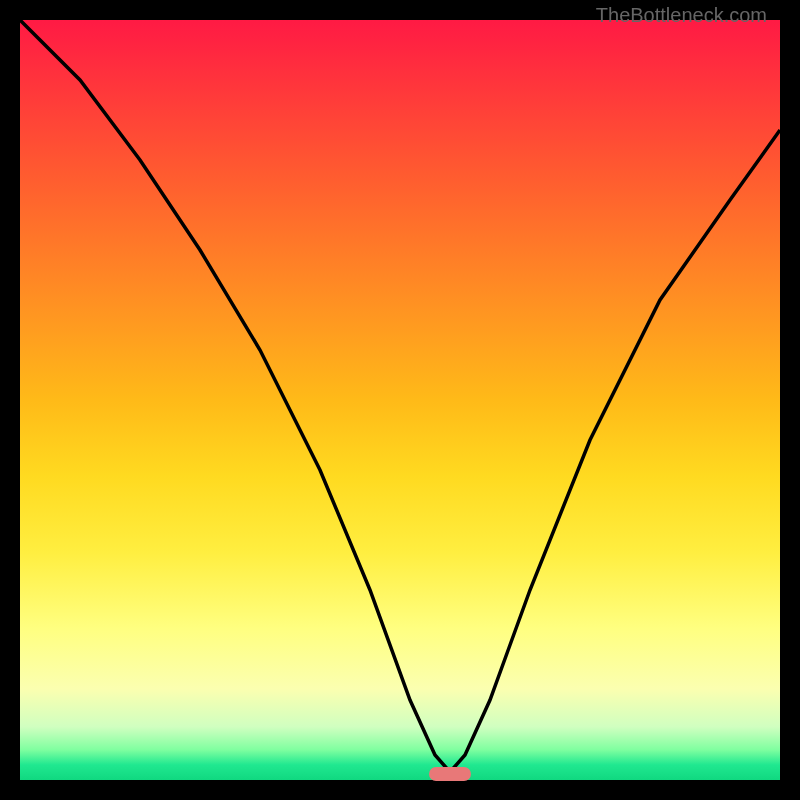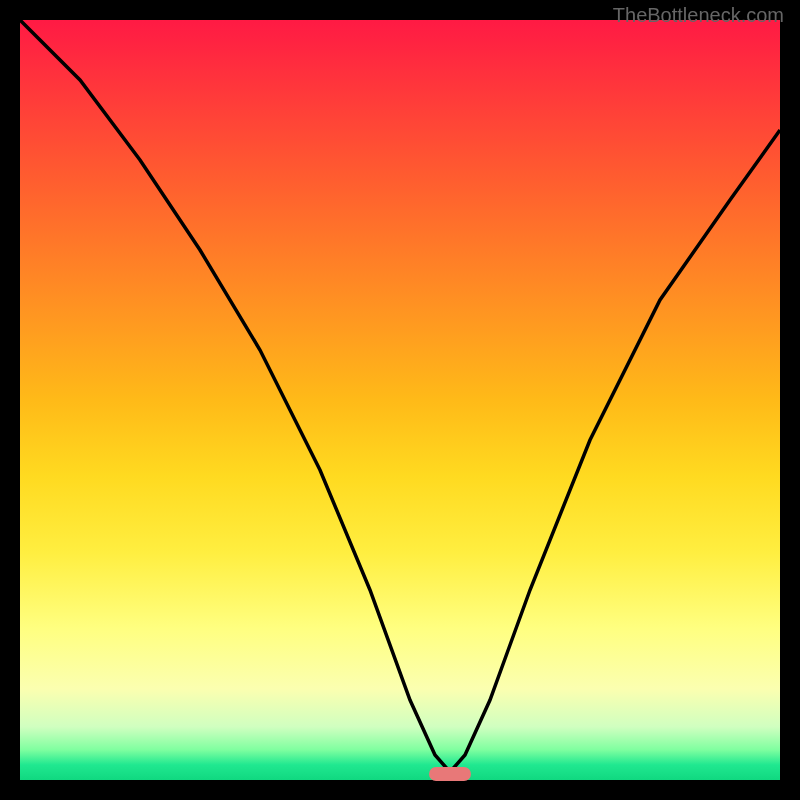--- a/index.html
+++ b/index.html
@@ -30,21 +30,21 @@
       #fbffb0 88%,
       #d0ffc0 93%,
       #80ffa0 96%,
       #20e890 98%,
       #10d880 100%
     );
   }
   .watermark {
     position: absolute;
     top: 4px;
-    right: 16px;
+    right: 33px;
     color: #666;
     font-size: 20px;
     font-weight: 500;
     z-index: 10;
   }
   svg.curve {
     position: absolute;
     left: 0;
     top: 0;
     width: 760px;

